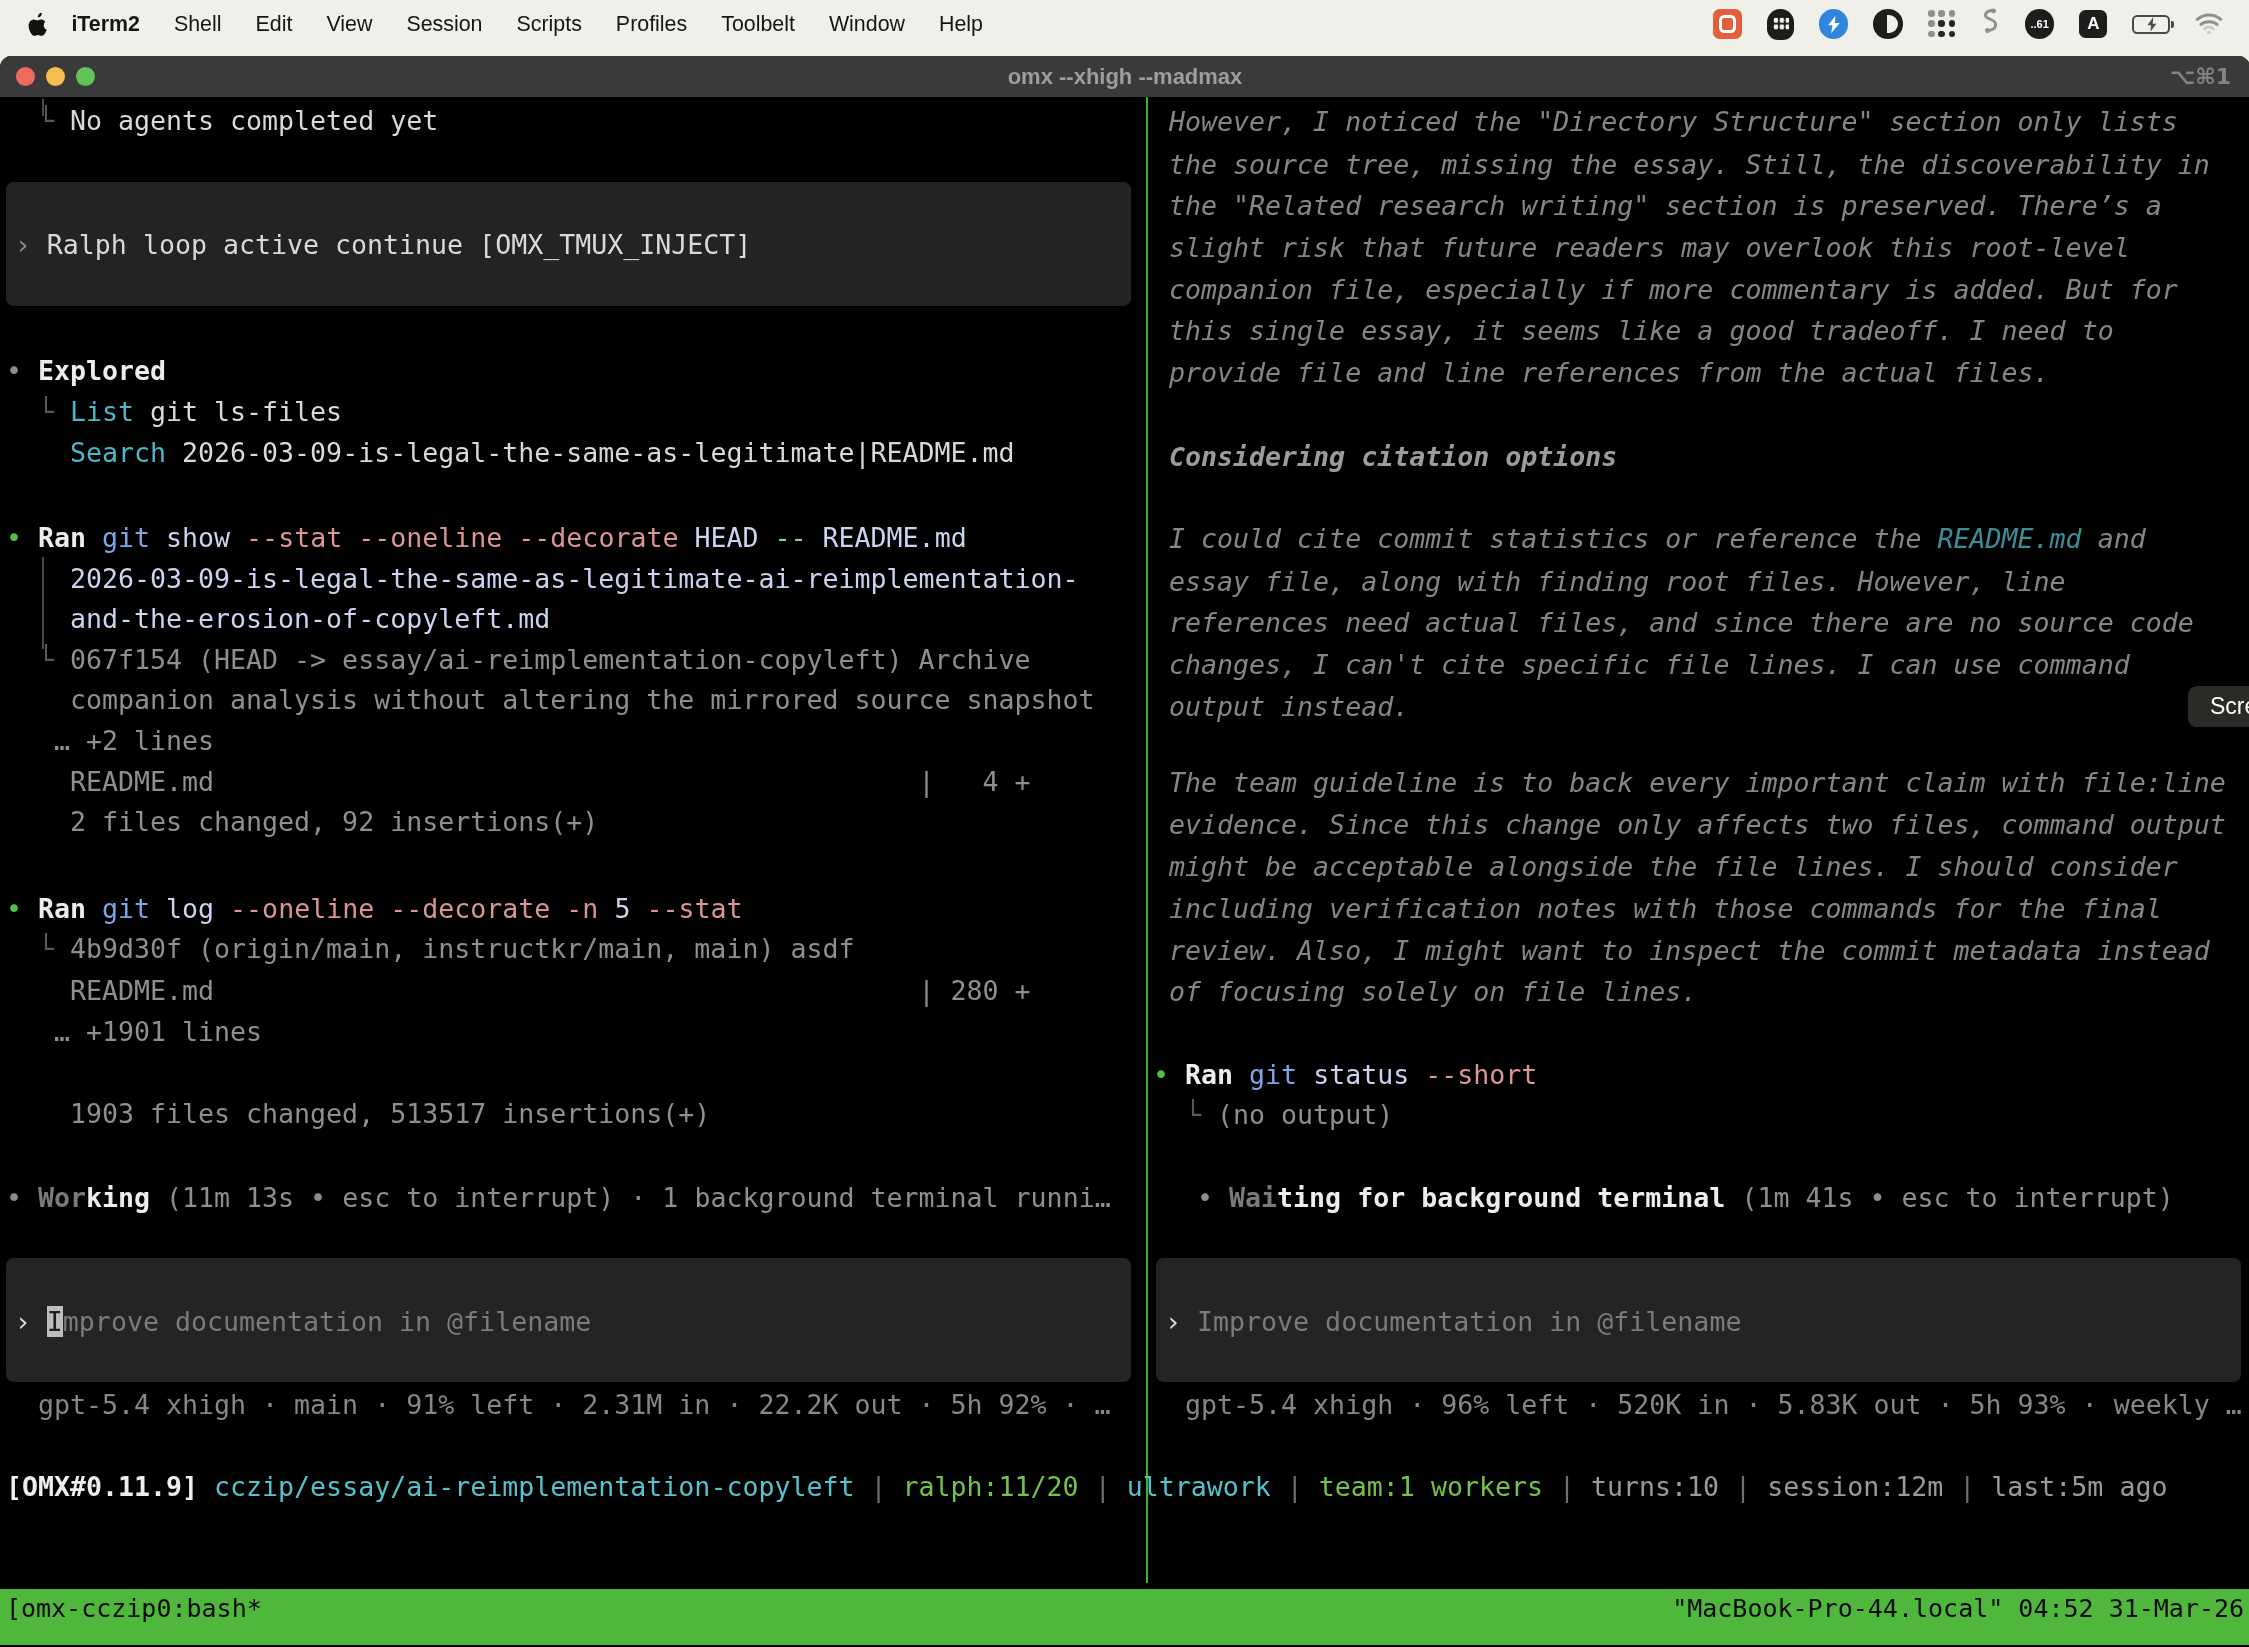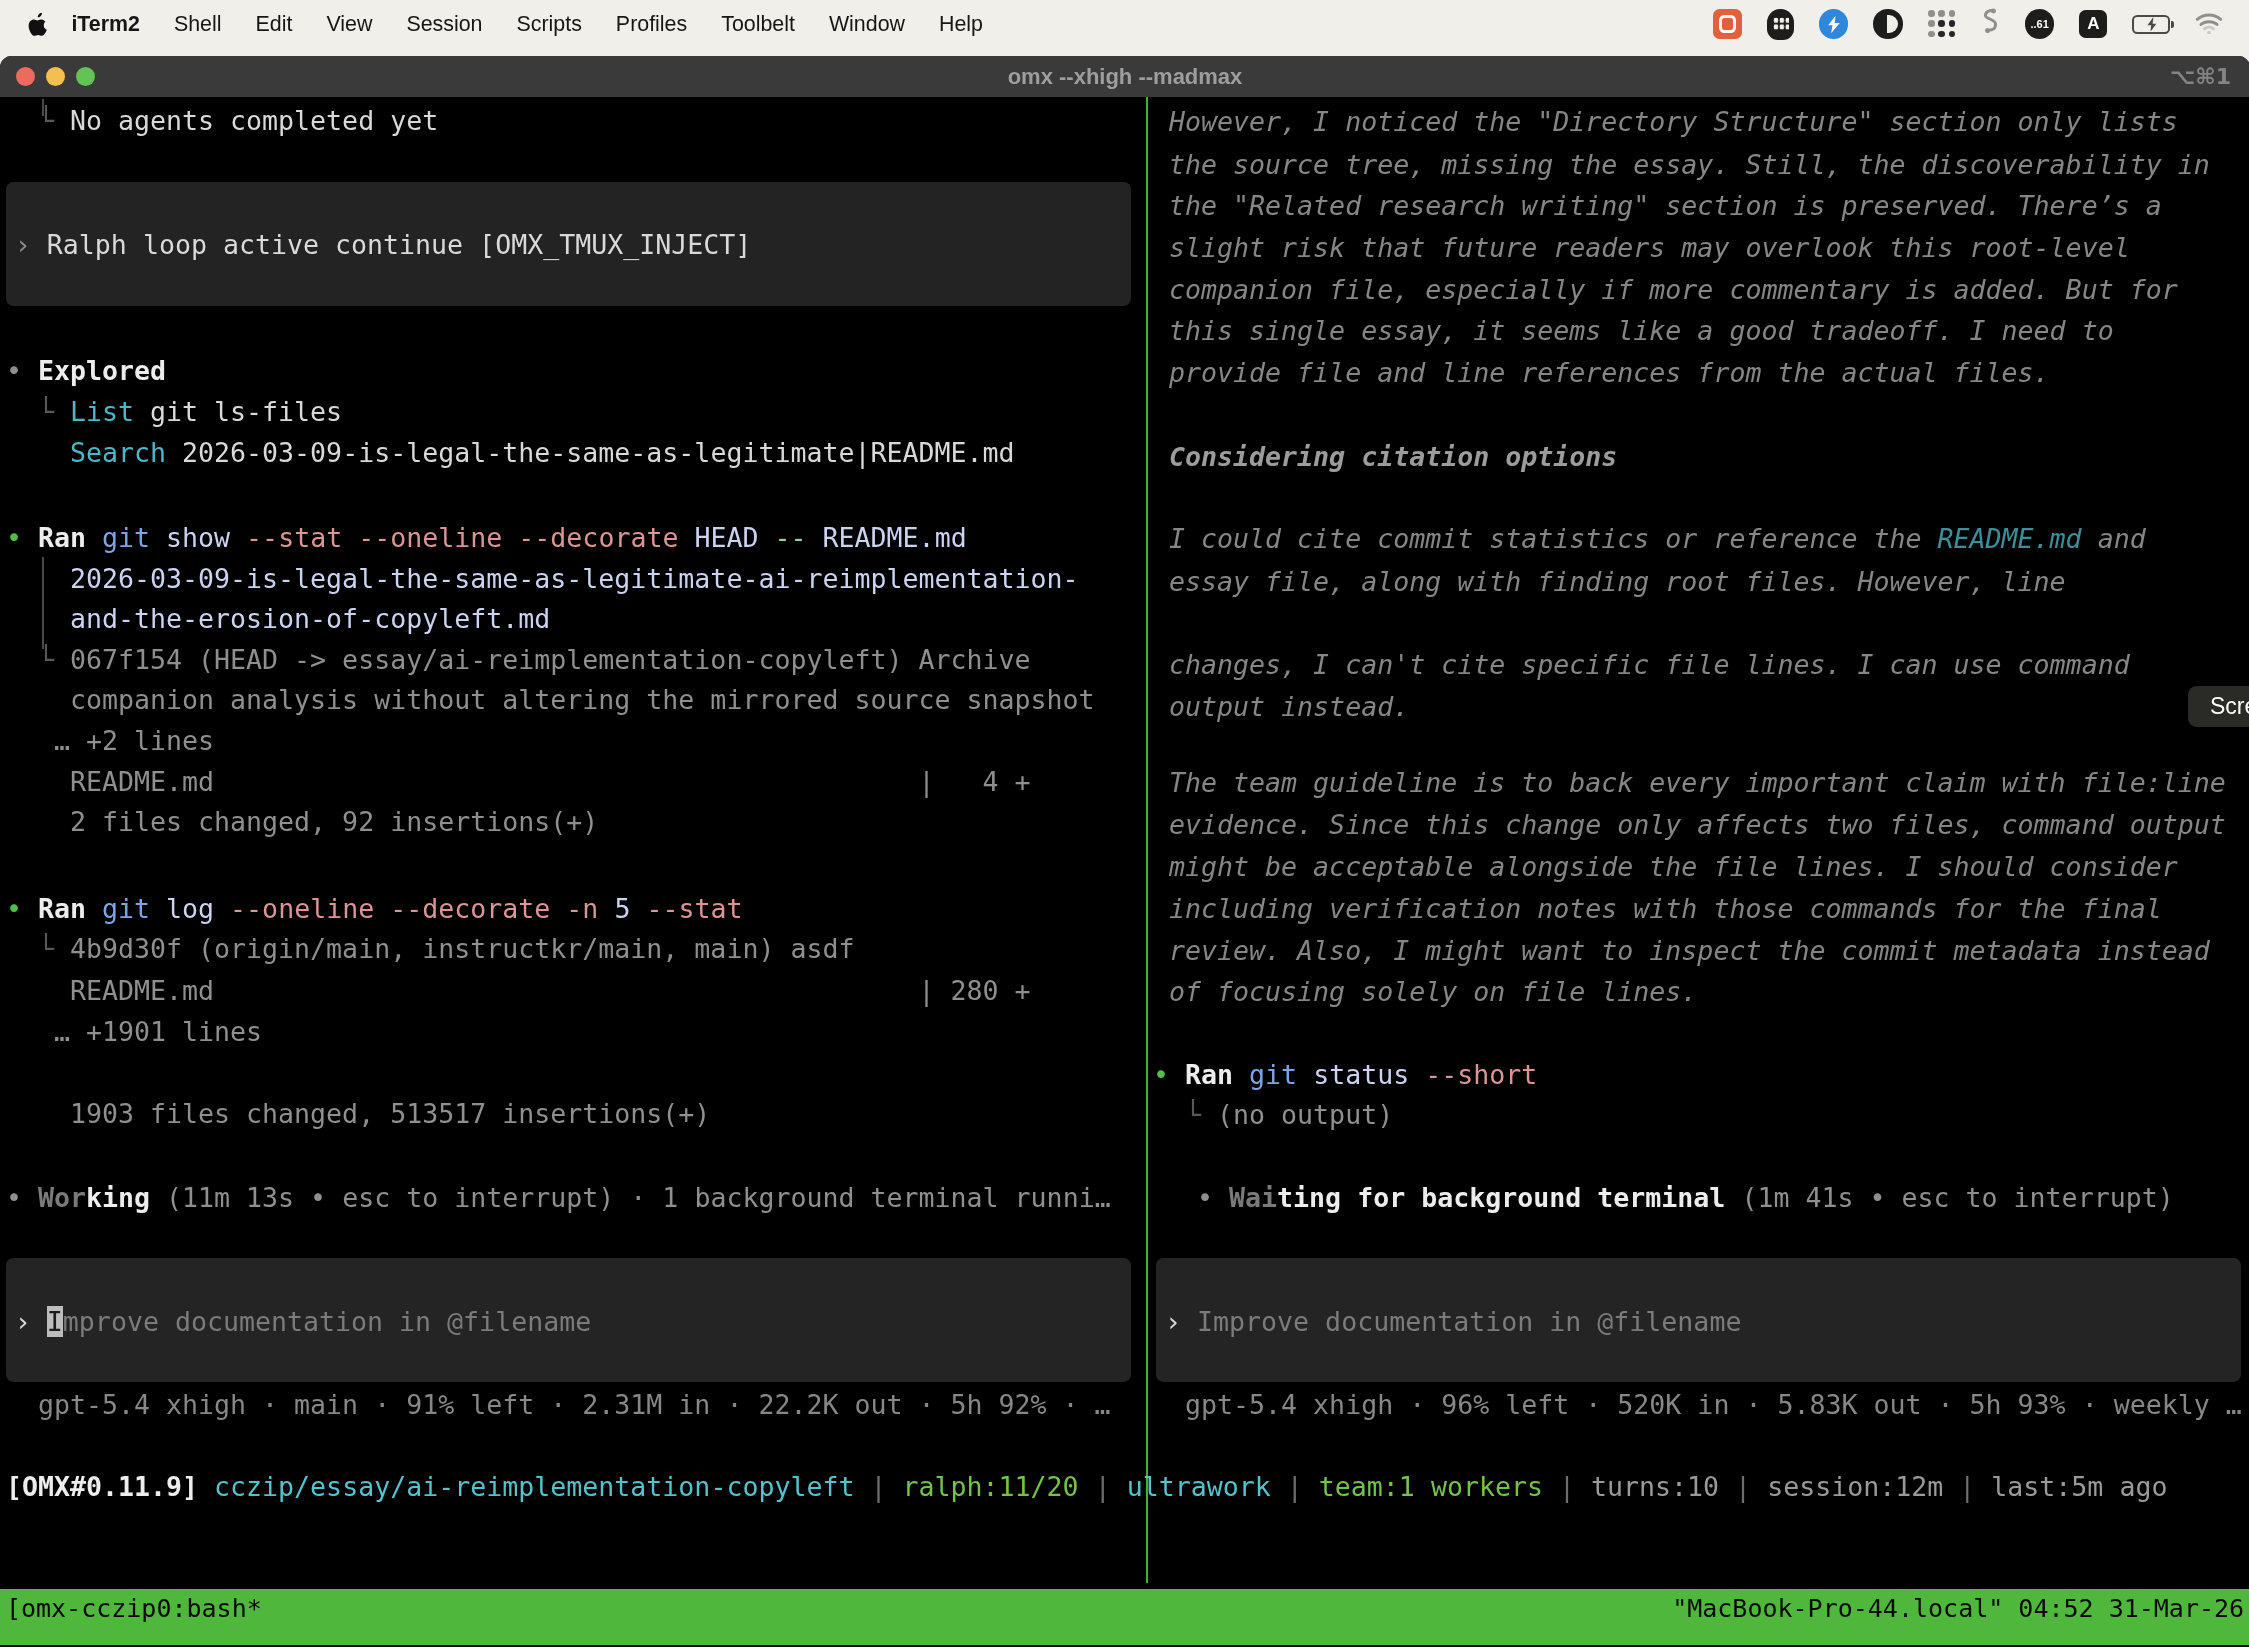--- a/index.html
+++ b/index.html
@@ -188,20 +188,21 @@
       <div class="tline" style="left: 1153px; top: 4.4px;"><span class="c-it"> However, I noticed the "Directory Structure" section only lists</span></div>
       <div class="tline" style="left: 1153px; top: 47px;"><span class="c-it"> the source tree, missing the essay. Still, the discoverability in</span></div>
       <div class="tline" style="left: 1153px; top: 88px;"><span class="c-it"> the "Related research writing" section is preserved. There’s a</span></div>
       <div class="tline" style="left: 1153px; top: 130px;"><span class="c-it"> slight risk that future readers may overlook this root-level</span></div>
       <div class="tline" style="left: 1153px; top: 172px;"><span class="c-it"> companion file, especially if more commentary is added. But for</span></div>
       <div class="tline" style="left: 1153px; top: 213px;"><span class="c-it"> this single essay, it seems like a good tradeoff. I need to</span></div>
       <div class="tline" style="left: 1153px; top: 255px;"><span class="c-it"> provide file and line references from the actual files.</span></div>
       <div class="tline" style="left: 1153px; top: 339px;"><span class="c-itb"> Considering citation options</span></div>
       <div class="tline" style="left: 1153px; top: 421px;"><span class="c-it"> I could cite commit statistics or reference the </span><span class="c-teal">README.md</span><span class="c-it"> and</span></div>
       <div class="tline" style="left: 1153px; top: 464px;"><span class="c-it"> essay file, along with finding root files. However, line</span></div>
+      <div class="tline" style="left: 1153px; top: 505px;"><span class="c-it"> references need actual files, and since there are no source code</span></div>
       <div class="tline" style="left: 1153px; top: 547px;"><span class="c-it"> changes, I can't cite specific file lines. I can use command</span></div>
       <div class="tline" style="left: 1153px; top: 589px;"><span class="c-it"> output instead.</span></div>
       <div class="tline" style="left: 1153px; top: 665px;"><span class="c-it"> The team guideline is to back every important claim with file:line</span></div>
       <div class="tline" style="left: 1153px; top: 707px;"><span class="c-it"> evidence. Since this change only affects two files, command output</span></div>
       <div class="tline" style="left: 1153px; top: 749px;"><span class="c-it"> might be acceptable alongside the file lines. I should consider</span></div>
       <div class="tline" style="left: 1153px; top: 791px;"><span class="c-it"> including verification notes with those commands for the final</span></div>
       <div class="tline" style="left: 1153px; top: 833px;"><span class="c-it"> review. Also, I might want to inspect the commit metadata instead</span></div>
       <div class="tline" style="left: 1153px; top: 874px;"><span class="c-it"> of focusing solely on file lines.</span></div>
       <div class="tline" style="left: 1153px; top: 957px;"><span class="c-gb">• </span><span class="c-b">Ran</span><span class="c-w"> </span><span class="c-blue">git</span><span class="c-lav"> status </span><span class="c-pink">--short</span></div>
       <div class="tline" style="left: 1153px; top: 997px;"><span class="c-tree">  └ </span><span class="c-gray">(no output)</span></div>

